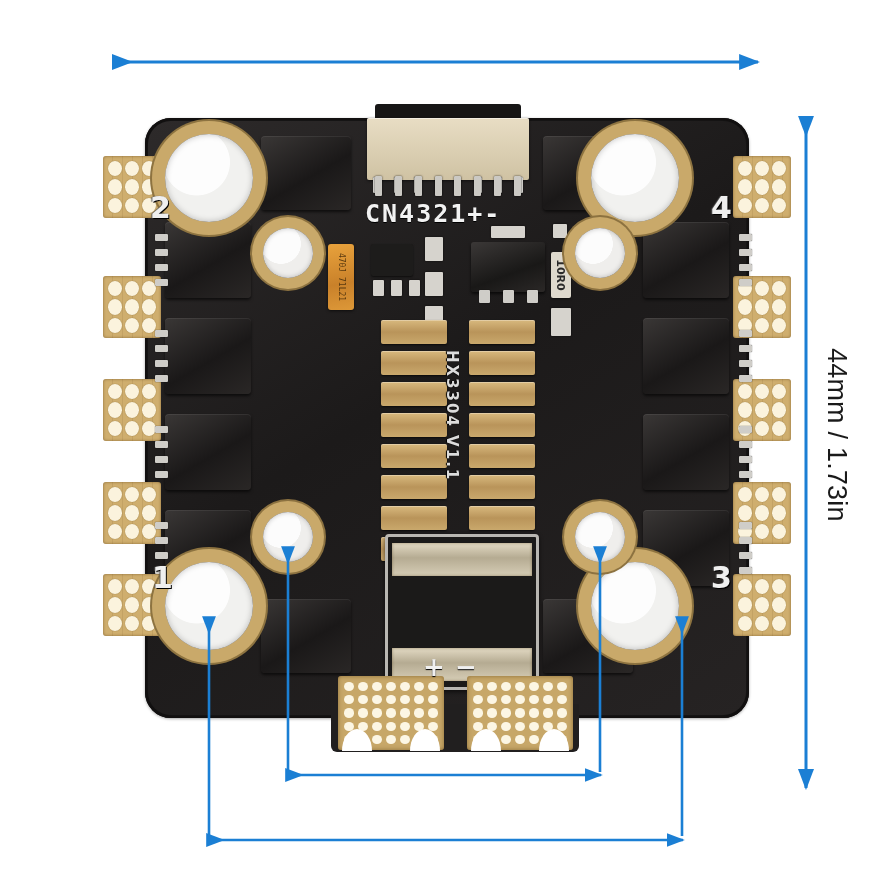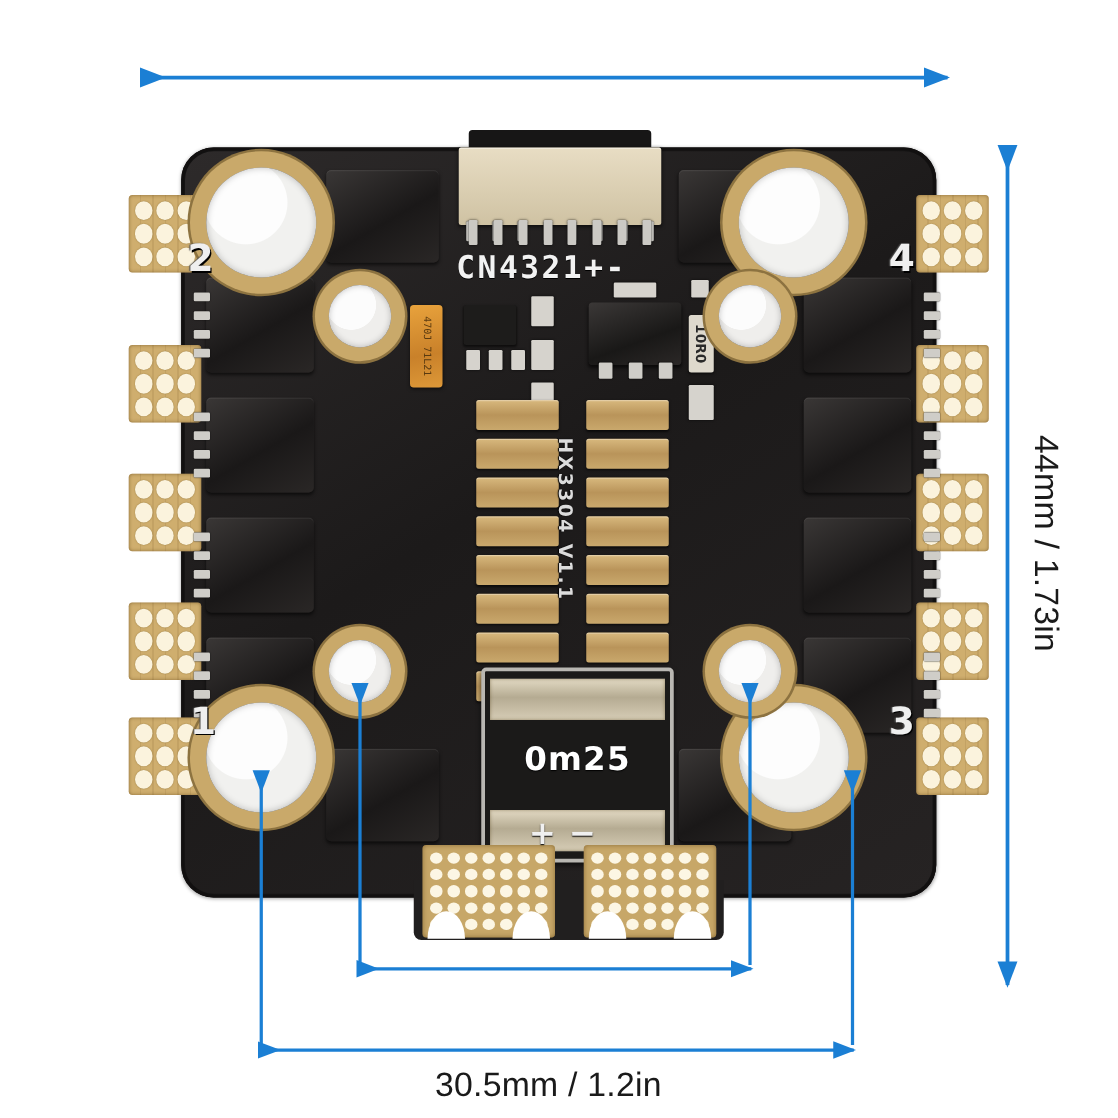--- a/index.html
+++ b/index.html
@@ -401,21 +401,20 @@
           <i></i>
           <i></i>
           <i></i>
           <i></i>
         </div>
       <div class="vsilk" style="left:358px;top:246px;transform:rotate(90deg);">HX3304 V1.1</div>
 
       <div class="shunt" style="left:282px;top:430px;width:148px;height:150px;">
         <div class="band" style="top:6px;"></div>
         <div class="band" style="bottom:6px;"></div>
-        <div class="lbl" style="top:56px;">0m25</div>
       </div>
 
       <div class="tab" style="left:228px;top:600px;width:248px;height:48px;"></div>
       <div class="pwrpad" style="left:235px;top:572px;width:106px;height:74px;">
         <div class="grid" style="grid-template-columns:repeat(7,1fr);grid-template-rows:repeat(5,1fr);">
           <i></i>
             <i></i>
             <i></i>
             <i></i>
             <i></i>
@@ -541,14 +540,13 @@
       <line x1="209" y1="618" x2="209" y2="836" stroke="#1b7fd4" stroke-width="2.6" marker-start="url(#ahL)"></line>
       <line x1="682" y1="618" x2="682" y2="836" stroke="#1b7fd4" stroke-width="2.6" marker-start="url(#ahL)"></line>
       <line x1="208" y1="840" x2="683" y2="840" stroke="#1b7fd4" stroke-width="2.6" marker-start="url(#ahL)" marker-end="url(#ahR)"></line>
     </g>
   </svg>
 
 
   <div class="dim-label vert" style="left:852px;top:348px;transform:rotate(90deg);">44mm / 1.73in</div>
 
 
-  <div class="dim-label" style="left:348px;top:853px;">30.5mm / 1.2in</div>
 </div>
 
 </body></html>

